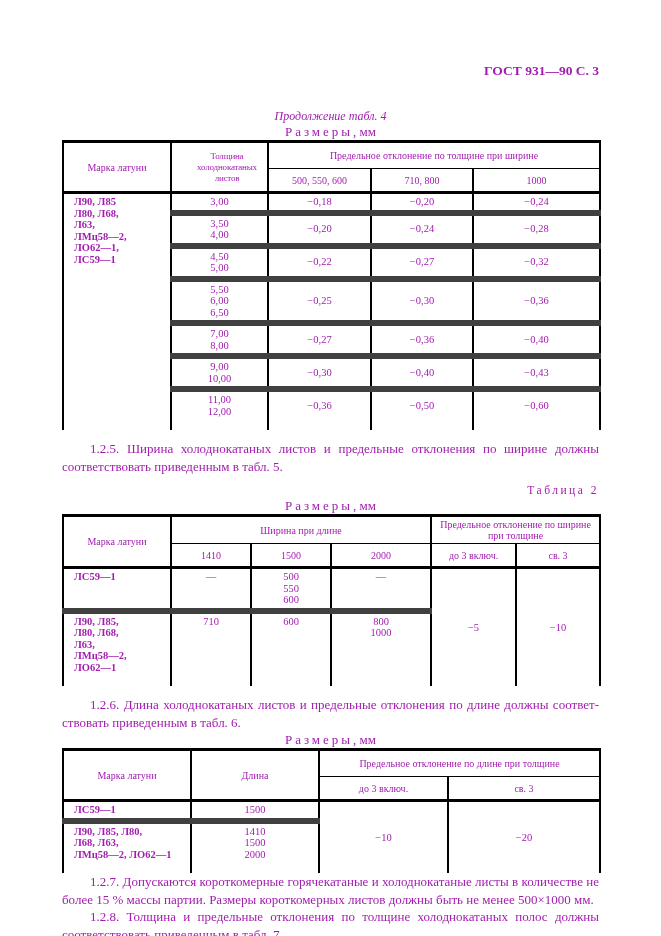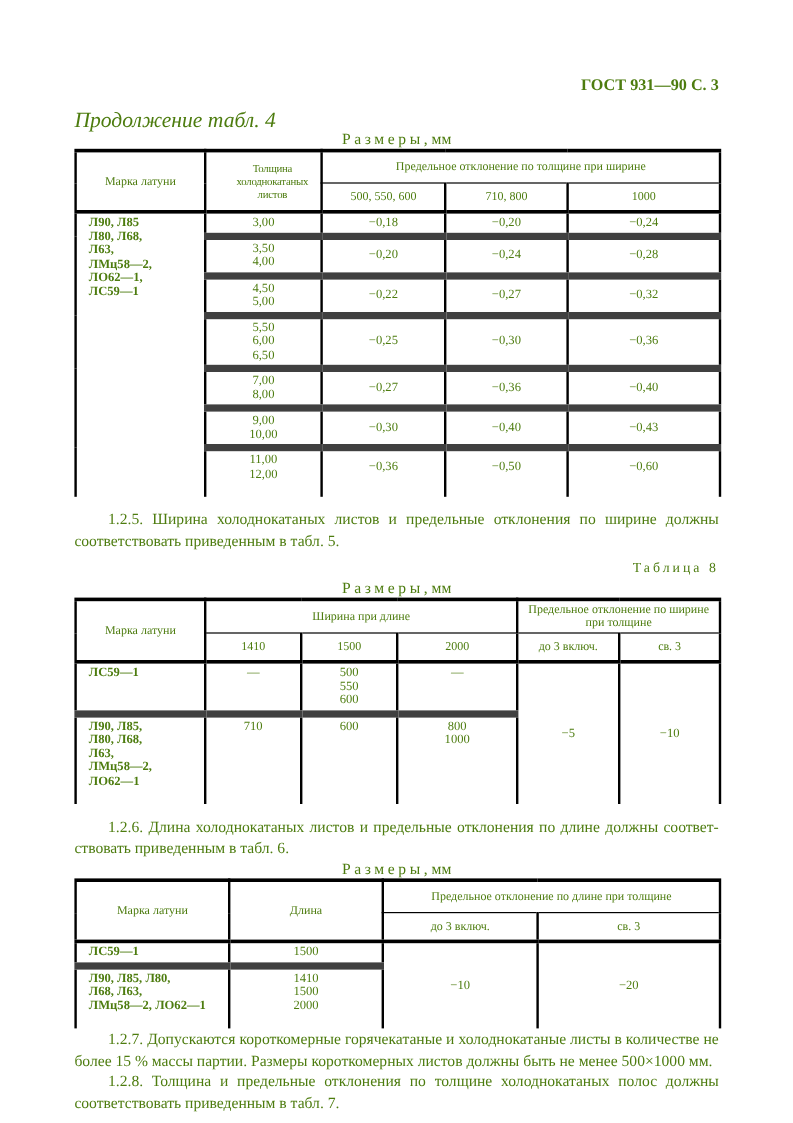--- a/index.html
+++ b/index.html
@@ -1,23 +1,23 @@
 <!DOCTYPE html>
 <html><head>
 <meta charset="utf-8">
 <style>
   * { box-sizing: border-box; }
   html, body { margin:0; padding:0; background:#ffffff; }
   .page {
-    width:661px; height:936px; background:#fff; color:#4d7c0f;
+    width:661px; height:936px; background:#fff; color:#a21caf;
     font-family:"Liberation Serif","DejaVu Serif",serif;
     padding:64px 62px 0 62px; position:relative; overflow:hidden;
   }
   .doc-header { text-align:right; font-weight:700; font-size:13.5px; line-height:14px; }
-  .continuation { text-align:left; font-style:italic; font-size:18px; line-height:13px; margin-top:16px; }
+  .continuation { text-align:center; font-style:italic; font-size:12px; line-height:13px; margin-top:32px; }
   .sizes { text-align:center; font-size:13px; line-height:13px; margin-top:2px; }
   .sizes .w { letter-spacing:3px; }
   .tbl-label { text-align:right; font-size:11.5px; line-height:13px; letter-spacing:2.5px; margin-top:9px; }
   .para { font-size:13px; line-height:17.5px; text-align:justify; text-indent:28px; margin:10px 0 0 0; }
   .para.tight { margin-top:0; }
   .para.loose { margin-top:0; }
 
   table.gtable {
     border-collapse:collapse; table-layout:fixed; width:537px; margin-top:2px;
     border-top:3px solid #000; font-size:10.5px; line-height:11.5px;
@@ -126,21 +126,21 @@
 12,00</td>
         <td>−0,36</td>
         <td>−0,50</td>
         <td>−0,60</td>
       </tr>
     </tbody>
   </table>
 
   <p class="para">1.2.5. Ширина холоднокатаных листов и предельные отклонения по ширине должны соответ­ство­вать приведенным в табл. 5.</p>
 
-  <div class="tbl-label">Таблица 8</div>
+  <div class="tbl-label">Таблица 2</div>
   <div class="sizes"><span class="w">Размеры</span><span>, мм</span></div>
 
   <table class="gtable">
     <colgroup>
       <col style="width:108px">
         <col style="width:80px">
         <col style="width:80px">
         <col style="width:100px">
         <col style="width:85px">
         <col style="width:84px">

